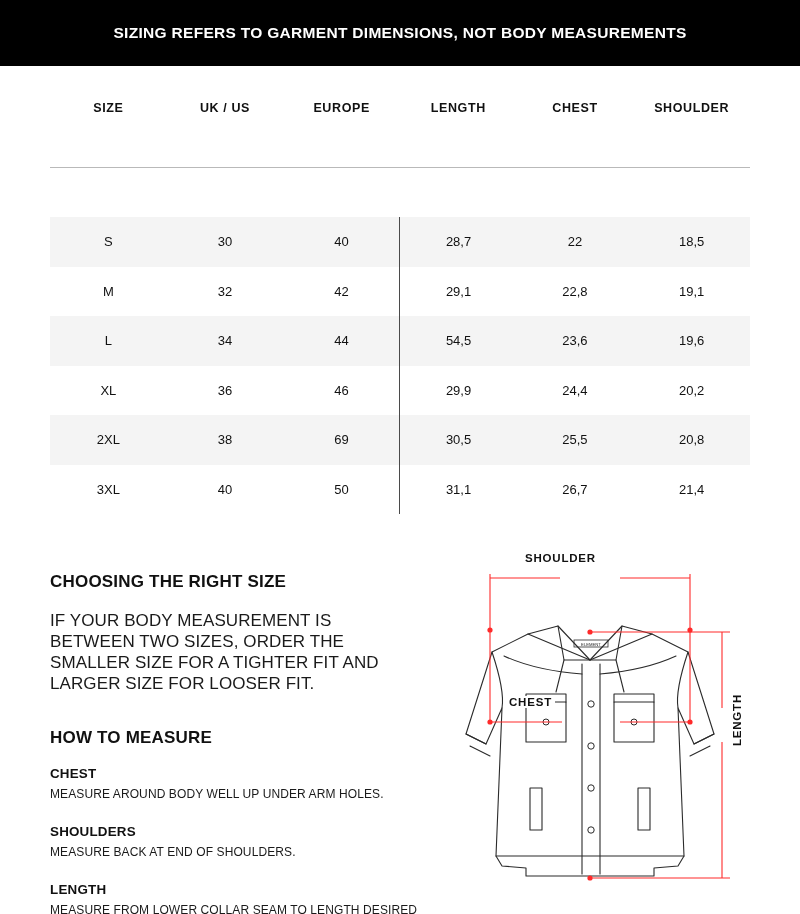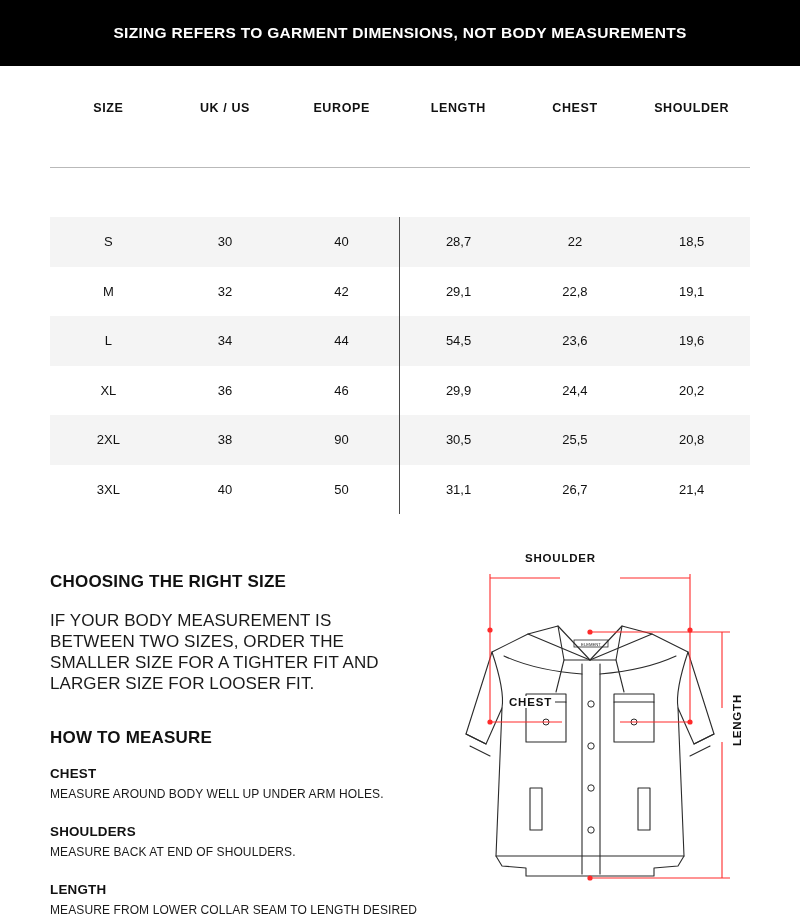--- a/index.html
+++ b/index.html
@@ -208,21 +208,21 @@
           <td class="size-col">XL</td>
           <td>36</td>
           <td>46</td>
           <td class="divider-left">29,9</td>
           <td>24,4</td>
           <td>20,2</td>
         </tr>
         <tr class="alt">
           <td class="size-col">2XL</td>
           <td>38</td>
-          <td>90</td>
+          <td>69</td>
           <td class="divider-left">30,5</td>
           <td>25,5</td>
           <td>20,8</td>
         </tr>
         <tr>
           <td class="size-col">3XL</td>
           <td>40</td>
           <td>50</td>
           <td class="divider-left">31,1</td>
           <td>26,7</td>

